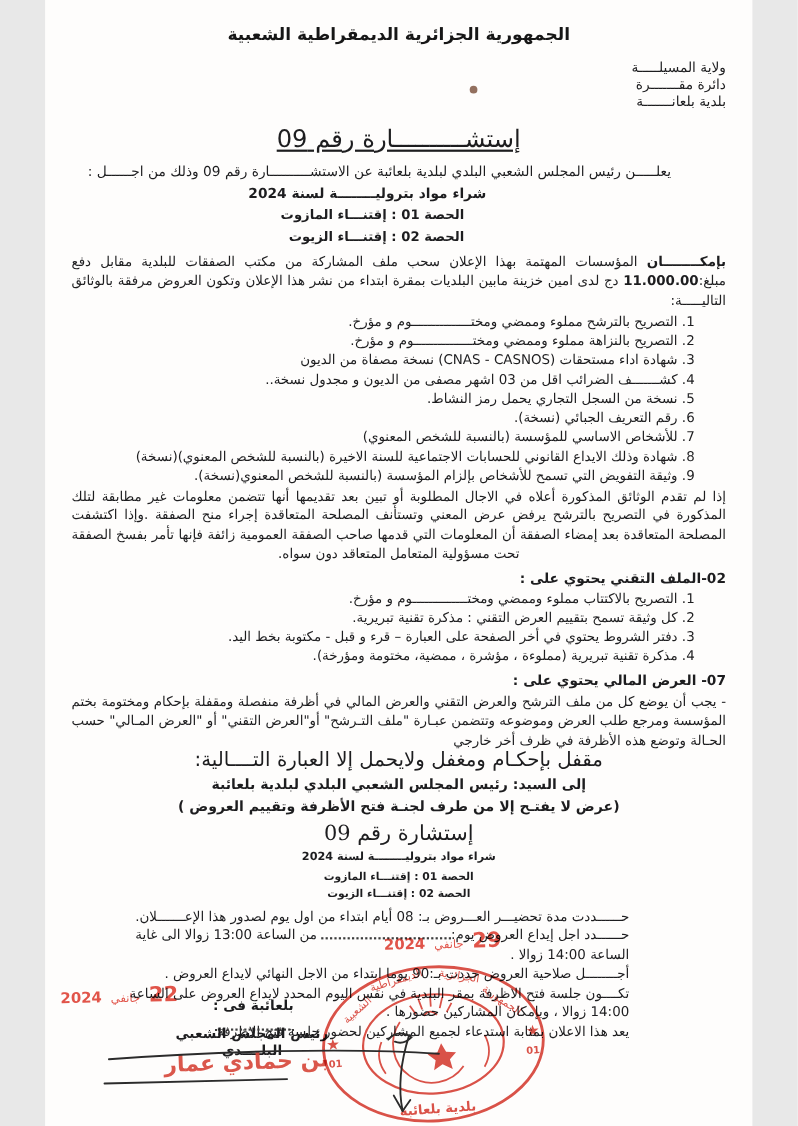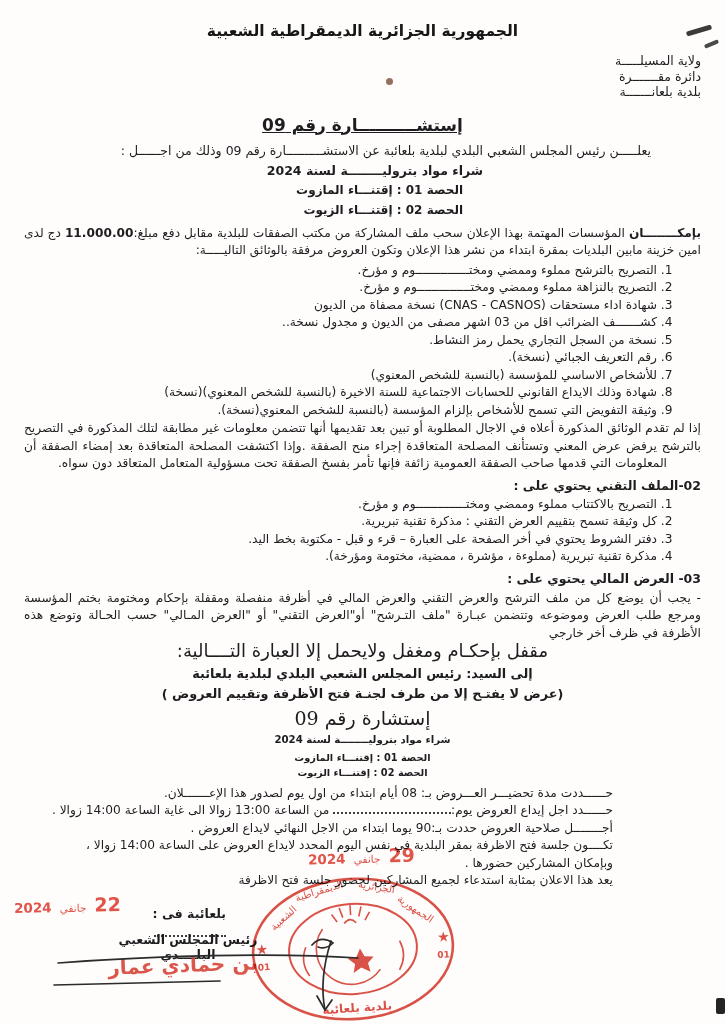--- a/index.html
+++ b/index.html
@@ -1,25 +1,25 @@
 <!DOCTYPE html>
 <html lang="ar"><head>
 <meta charset="utf-8">
 <style>
   html,body{margin:0;padding:0;background:#e8e8e8;}
   .page{
-    position:relative;width:725px;height:1024px;margin:0 auto;
+    position:relative;width:643px;height:1024px;margin:0 auto;
     background:#fefdfc;color:#1d1d1f;overflow:hidden;
     font-family:"DejaVu Sans",sans-serif;direction:rtl;
   }
   .content{padding:12px 24px 0 24px;}
   .republic-title{margin:10px 0 0;text-align:center;font-size:15.5px;font-weight:bold;color:#161616;}
   .letterhead{margin:13px 0 0;text-align:right;list-style:none;padding:0;}
   .letterhead li{font-size:12.5px;font-weight:normal;line-height:15.5px;}
-  .main-title{margin:15px 0 0;text-align:center;font-size:17px;font-weight:bold;}
+  .main-title{margin:15px 0 0;text-align:center;font-size:22px;font-weight:normal;}
   .main-title span{text-decoration:underline;}
   .intro{margin:7px 0 0;font-size:12.5px;text-indent:50px;line-height:17px;}
   .subject-line{margin:3px 218px 0 0;font-size:12.5px;font-weight:bold;line-height:17px;}
   .lots{margin:1px 238px 0 0;padding:0;list-style:none;}
   .lots li{font-size:12px;font-weight:bold;line-height:20px;}
   .para{margin:5px 0 0;font-size:12.2px;line-height:17.5px;text-align:justify;}
   .para .lead,.para .amount{font-weight:bold;}
   .section-h{margin:4px 40px 0 0;font-size:12.5px;font-weight:bold;line-height:17px;}
   .section-h.flush{margin-right:0;}
   ol.doc-list{margin:2px 0 0;padding:0 44px 0 0;}
@@ -111,21 +111,21 @@
 
     <p class="section-h flush">02-الملف التقني يحتوي على :</p>
 
     <ol class="doc-list">
         <li>التصريح بالاكتتاب مملوء وممضي ومختــــــــــــــوم و مؤرخ.</li>
         <li>كل وثيقة تسمح بتقييم العرض التقني : مذكرة تقنية تبريرية.</li>
         <li>دفتر الشروط يحتوي في أخر الصفحة على العبارة – قرء و قبل - مكتوبة بخط اليد.</li>
         <li>مذكرة تقنية تبريرية (مملوءة ، مؤشرة ، ممضية، مختومة ومؤرخة).</li>
       </ol>
 
-    <p class="section-h flush">03- العرض المالي يحتوي على :</p>
+    <p class="section-h flush">07- العرض المالي يحتوي على :</p>
 
 
     <p class="para envelope">- يجب أن يوضع كل من ملف الترشح والعرض التقني والعرض المالي في أظرفة منفصلة ومقفلة بإحكام ومختومة بختم المؤسسة ومرجع طلب العرض وموضوعه وتتضمن عبـارة "ملف التـرشح" أو"العرض التقني" أو "العرض المـالي" حسب الحـالة وتوضع هذه الأظرفة في ظرف أخر خارجي</p>
     <p class="center-line">مقفل بإحكـام ومغفل  ولايحمل إلا العبارة التــــالية:</p>
 
     <div class="addr">
       <p class="bold-line">إلى السيد: رئيس المجلس الشعبي البلدي لبلدية بلعائبة</p>
       <p class="bold-line">(عرض لا يفتـح إلا من طرف لجنـة فتح الأظرفة وتقييم العروض )</p>
       <p class="consult">إستشارة رقم 09</p>
       <p class="addr-subject">شراء مواد بتروليــــــــة لسنة 2024</p>

